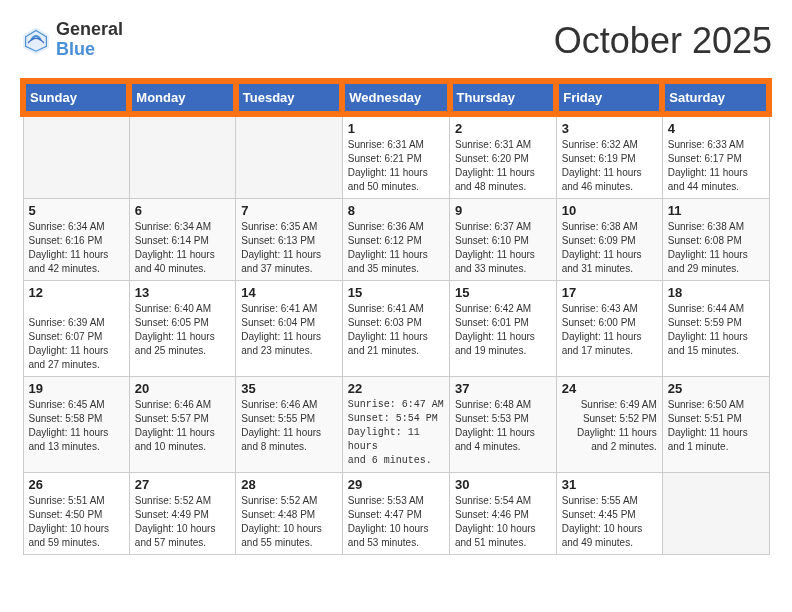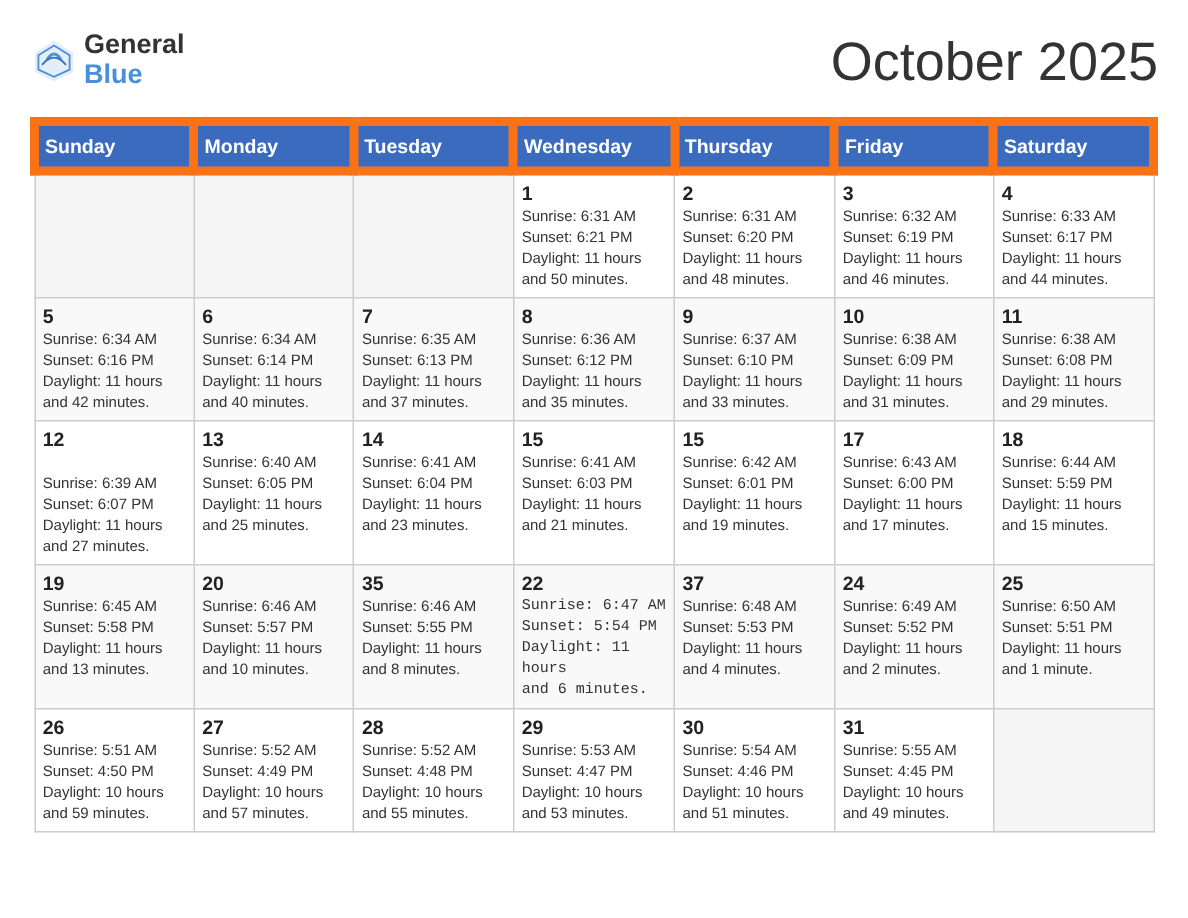--- a/index.html
+++ b/index.html
@@ -286,21 +286,21 @@
         </td>
         <td>
           <div class="day-number">37</div>
           <div class="day-info" style="white-space: pre-line;">Sunrise: 6:48 AM
 Sunset: 5:53 PM
 Daylight: 11 hours
 and 4 minutes.</div>
         </td>
         <td>
           <div class="day-number">24</div>
-          <div class="day-info" style="white-space: pre-line;">Sunrise: 6:49 AM
+          <div class="day-info" style="white-space: pre-line; text-align: right;">Sunrise: 6:49 AM
 Sunset: 5:52 PM
 Daylight: 11 hours
 and 2 minutes.</div>
         </td>
         <td>
           <div class="day-number">25</div>
           <div class="day-info" style="white-space: pre-line;">Sunrise: 6:50 AM
 Sunset: 5:51 PM
 Daylight: 11 hours
 and 1 minute.</div>

